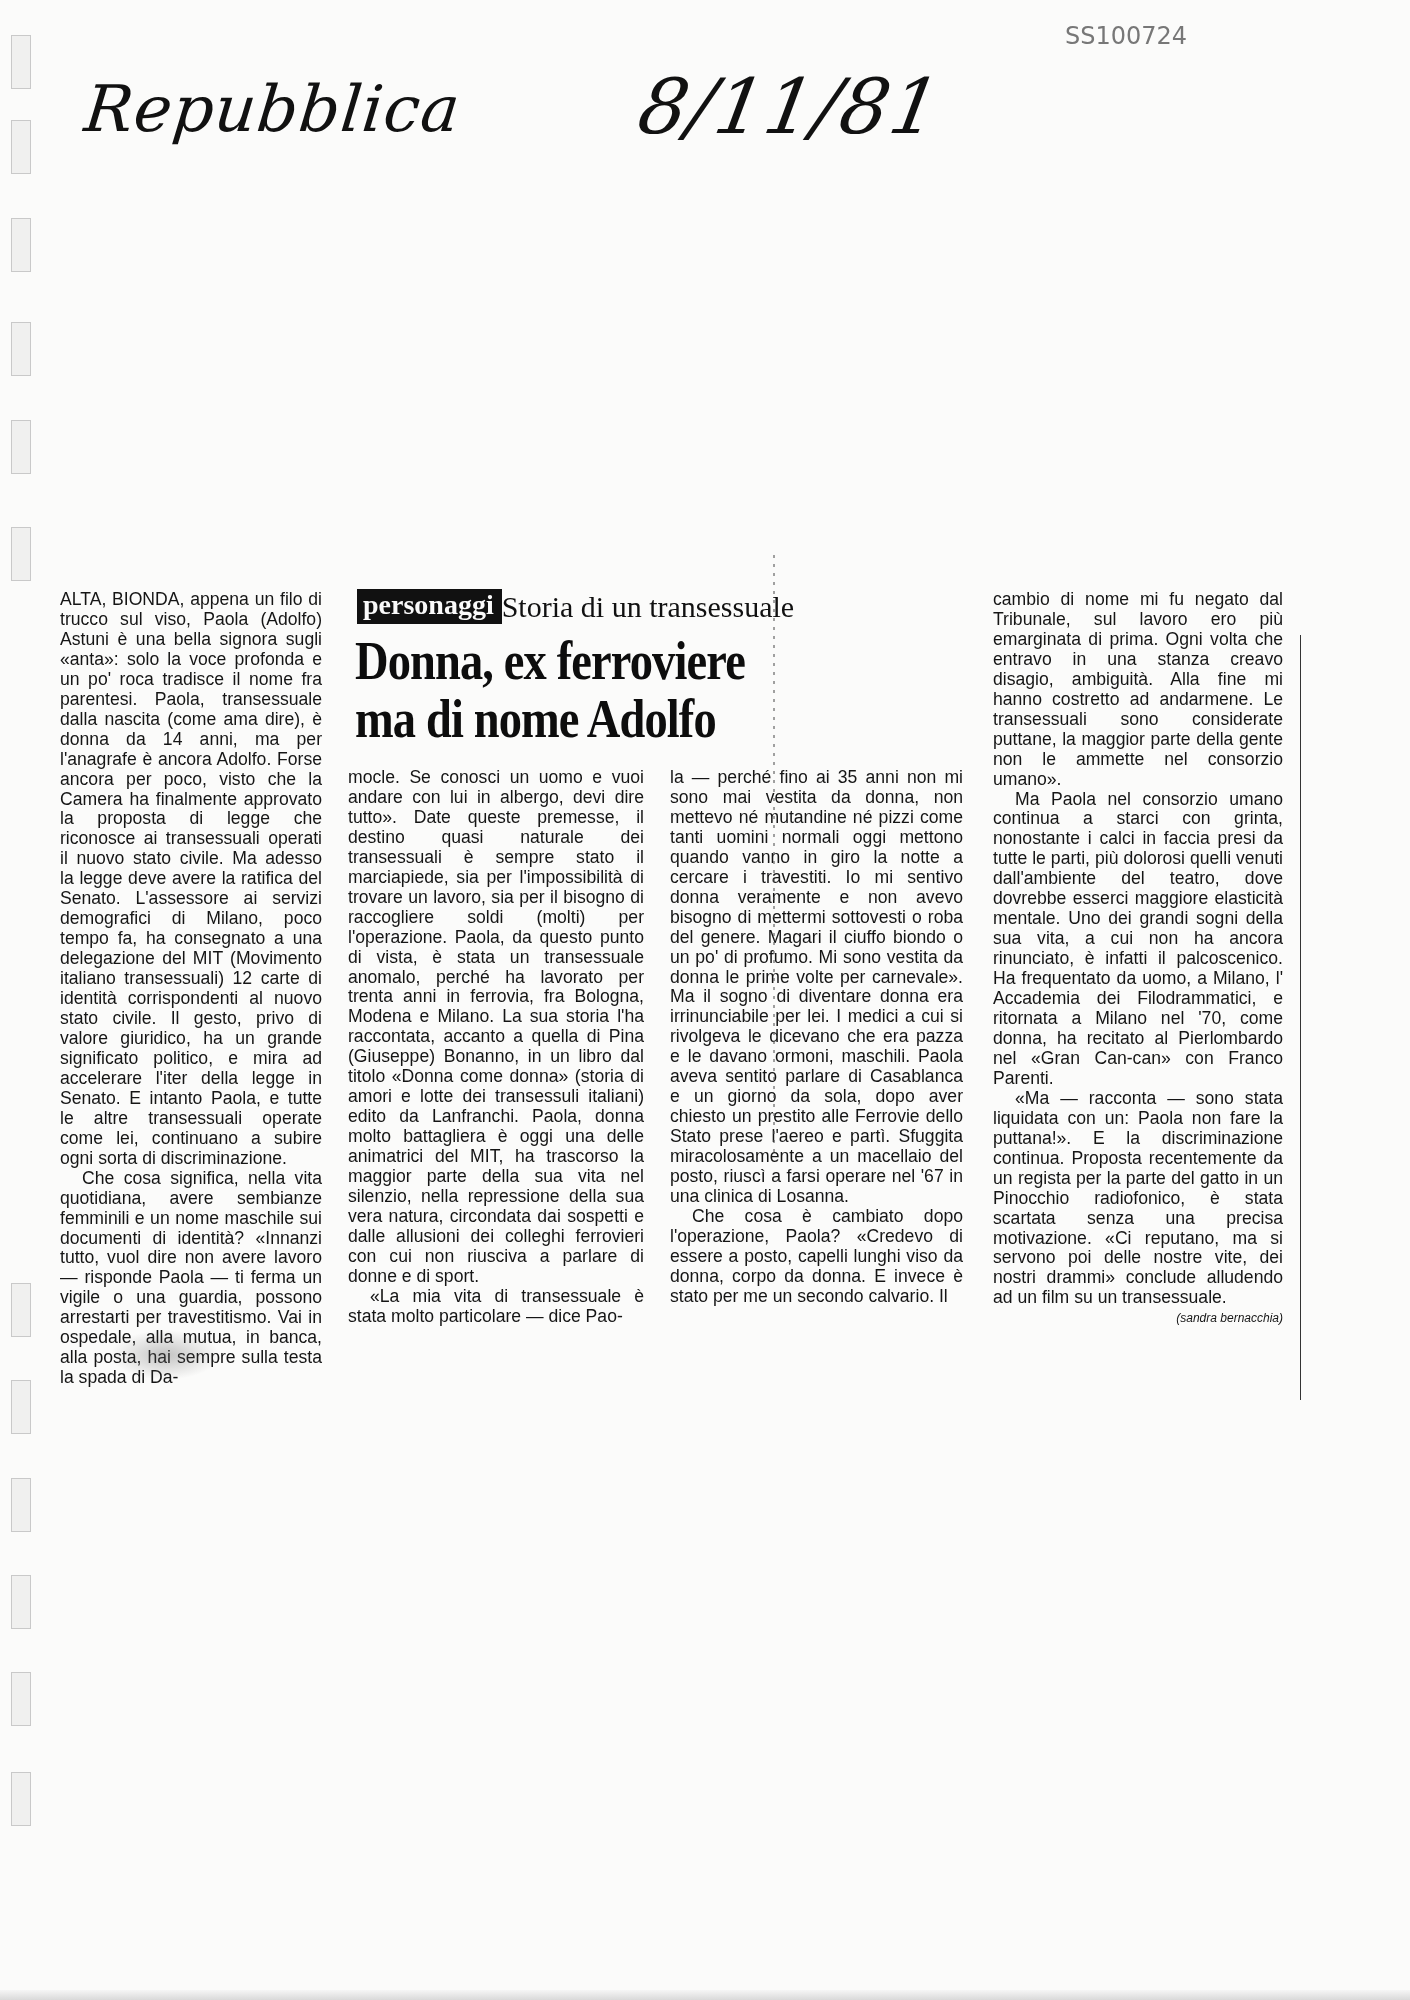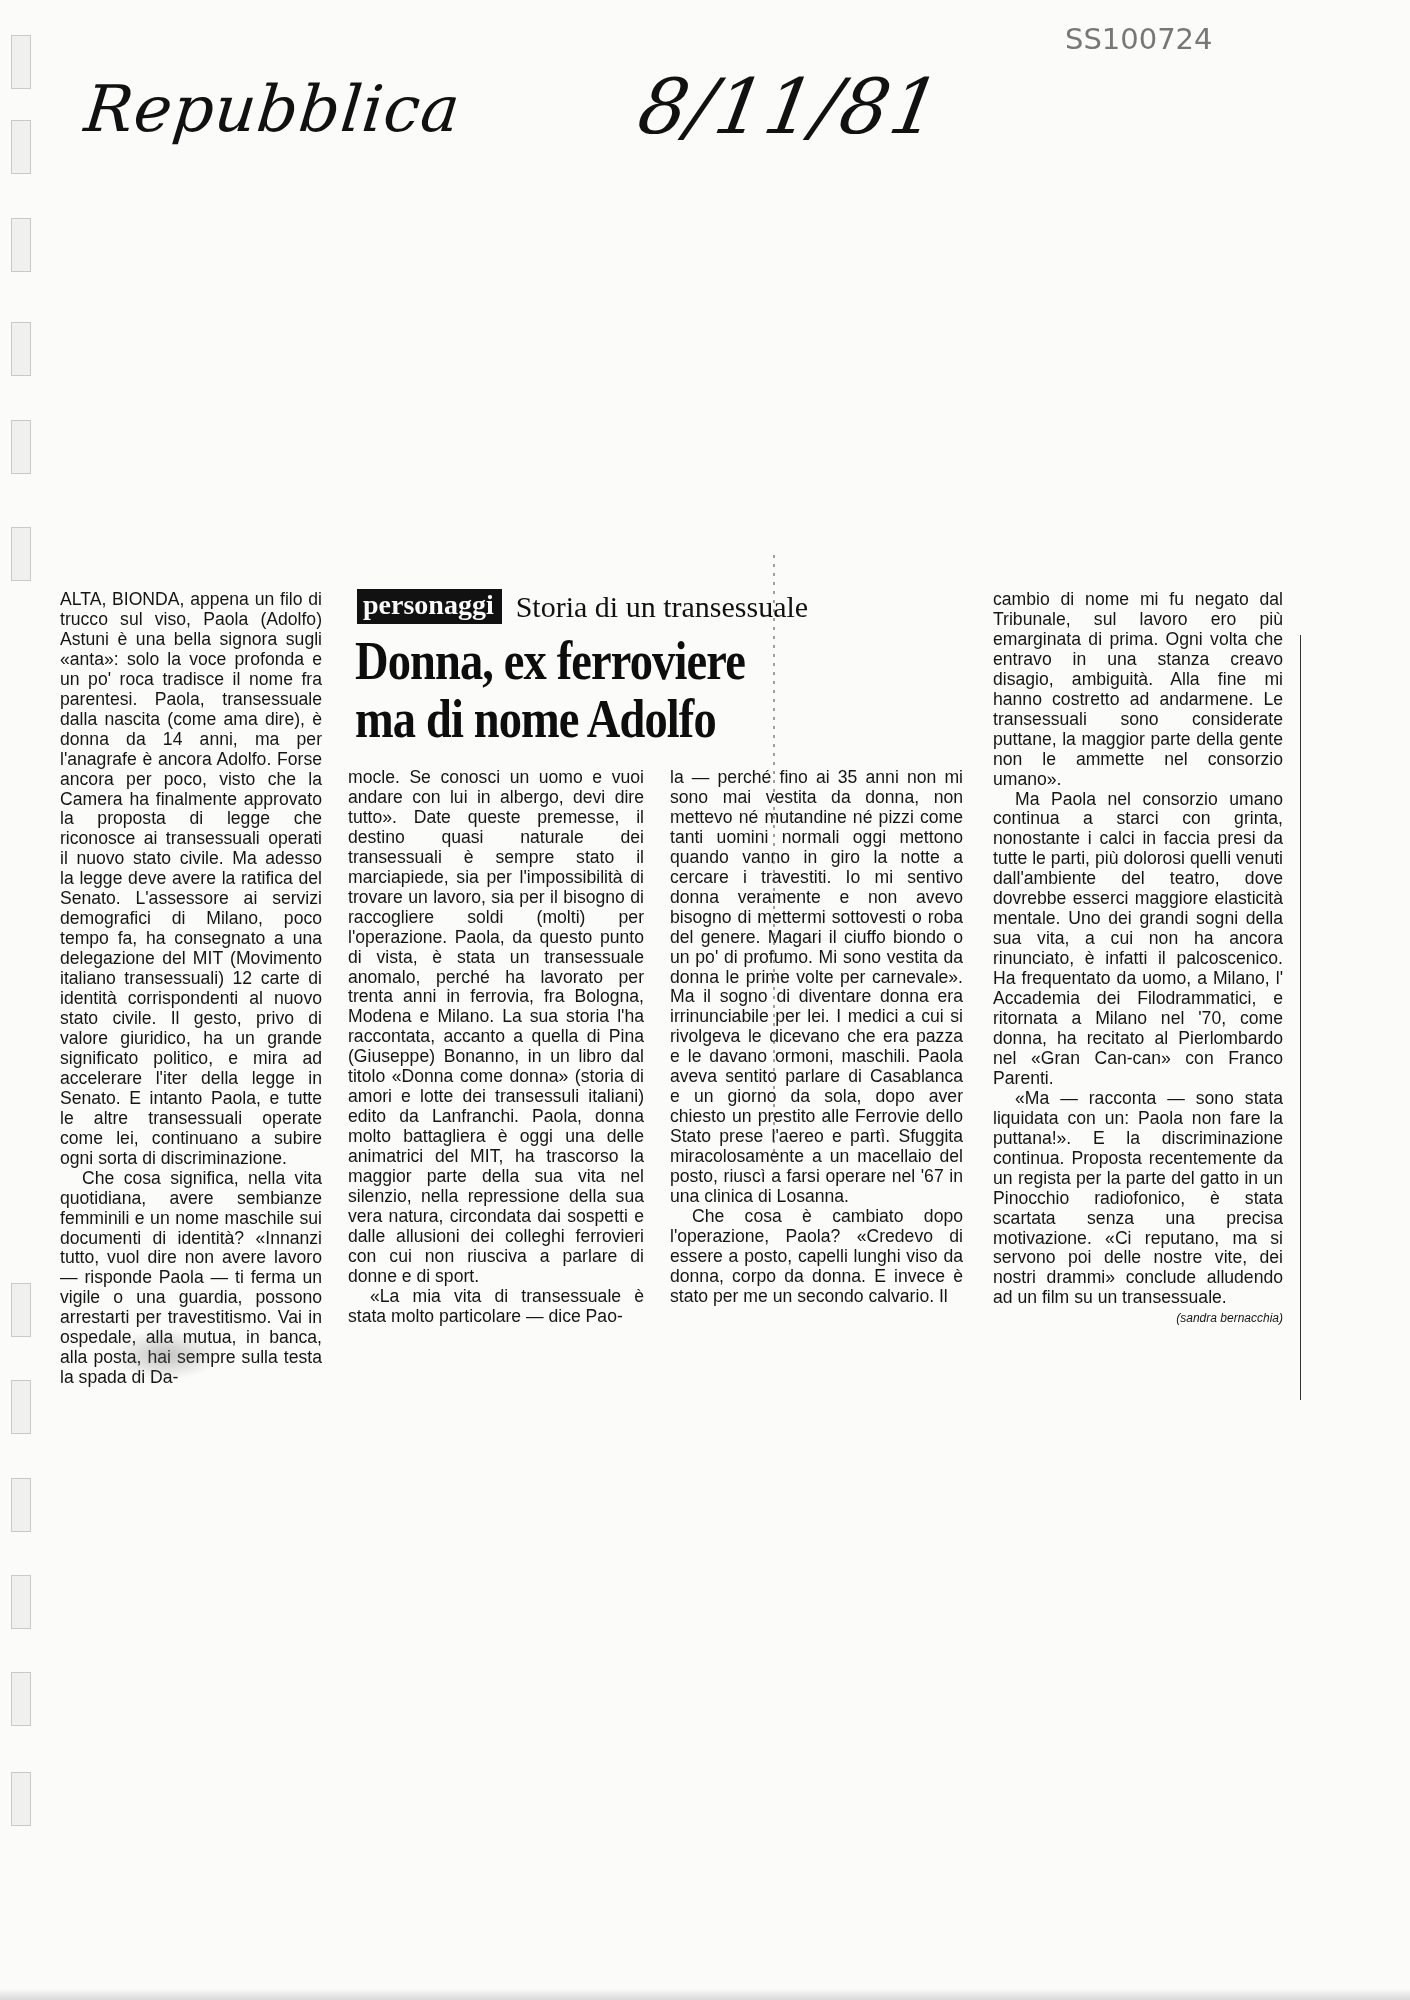--- a/index.html
+++ b/index.html
@@ -12,23 +12,23 @@
   .hole {
     position: absolute; left: 11px; width: 20px; height: 54px;
     border: 1px solid #c9c9c9; background: #f0f0ef; box-sizing: border-box;
   }
   .handwriting {
     position: absolute; font-family: "DejaVu Serif", serif; font-style: italic;
     color: #111; letter-spacing: 1px;
   }
   #hw-paper { left: 85px; top: 72px; font-size: 64px; transform: skewX(-6deg); font-weight: 300; }
   #hw-date { left: 640px; top: 62px; font-size: 76px; transform: skewX(-10deg); font-weight: 300; }
-  #hw-code { left: 1065px; top: 22px; font-size: 29px; color: #777; font-family: "DejaVu Sans", sans-serif; font-style: normal; letter-spacing: 0; }
+  #hw-code { left: 1065px; top: 22px; font-size: 24px; color: #777; font-family: "DejaVu Sans", sans-serif; font-style: normal; letter-spacing: 0; }
 
-  .kicker-row { position: absolute; left: 357px; top: 589px; display: flex; align-items: center; gap: 14px; }
+  .kicker-row { position: absolute; left: 357px; top: 589px; display: flex; align-items: center; gap: 0; }
   .kicker-tag {
     background: #111; color: #fafafa; font-family: "Liberation Serif", serif;
     font-weight: bold; font-size: 28px; padding: 0 8px 3px 6px; line-height: 32px;
   }
   .kicker-sub { font-family: "Liberation Serif", serif; font-size: 30px; color: #111; }
   .headline {
     position: absolute; left: 355px; top: 632px; width: 470px;
     font-family: "Liberation Serif", serif; font-weight: bold;
     font-size: 54px; line-height: 58px; transform: scaleX(0.86); transform-origin: left top;
     letter-spacing: -1px; color: #0d0d0d;

